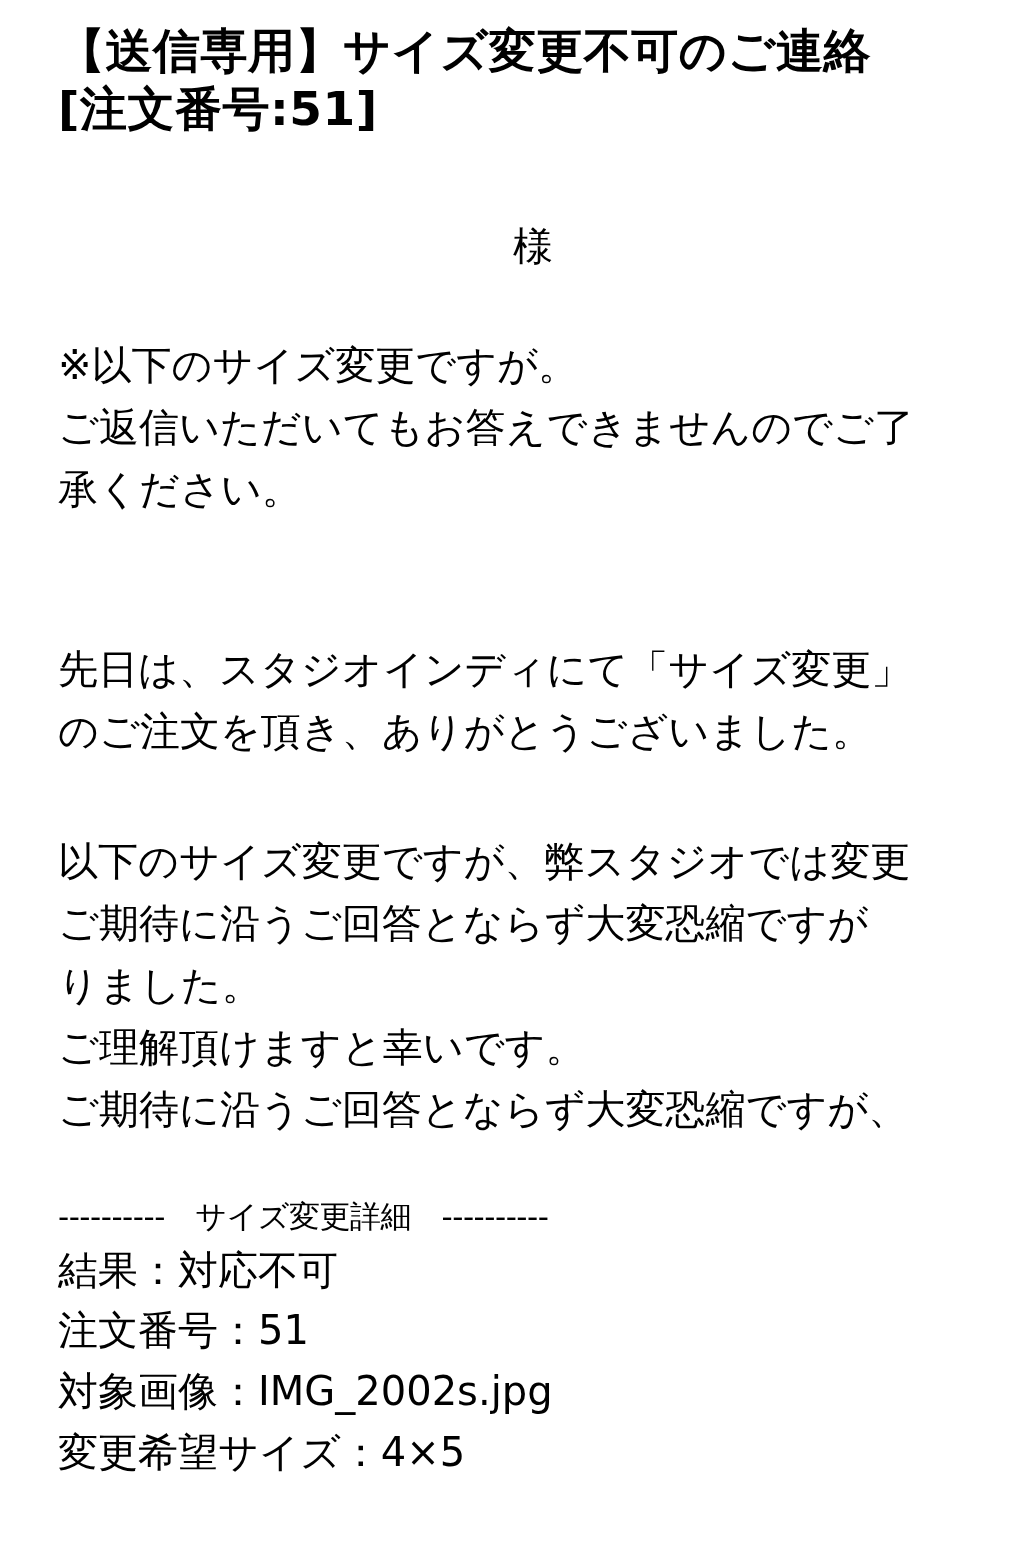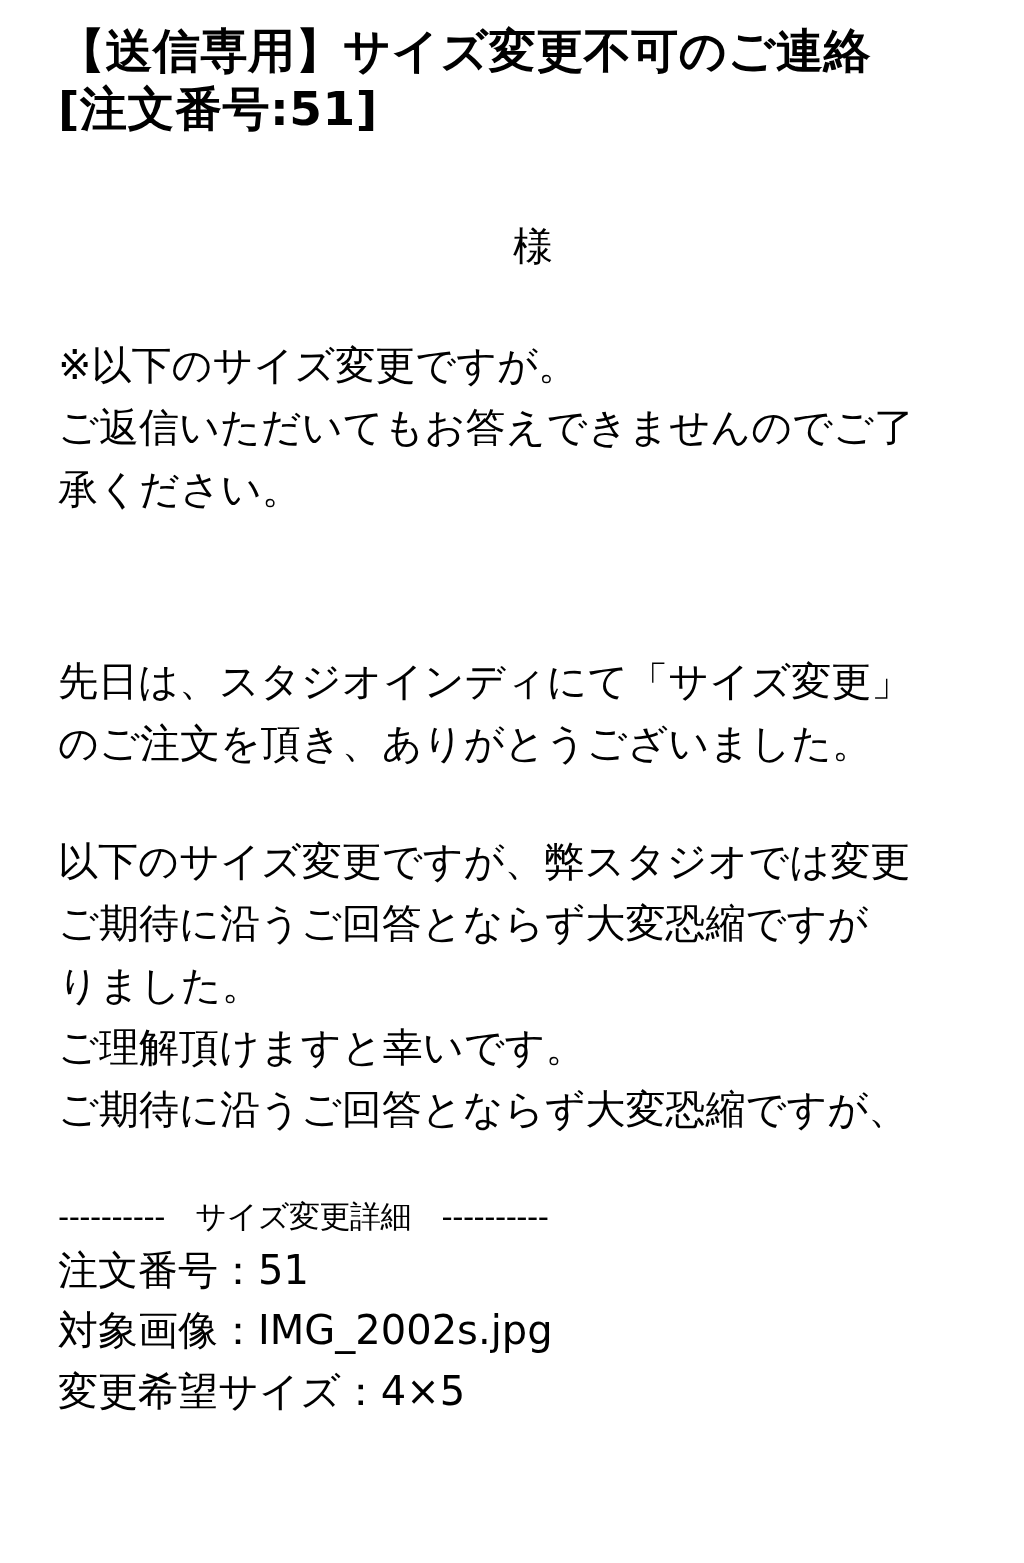--- a/index.html
+++ b/index.html
@@ -77,40 +77,43 @@
   <div class="salutation">様</div>
 
   <div class="body-block">
     <p>※以下のサイズ変更ですが。</p>
     <p>ご返信いただいてもお答えできませんのでご了</p>
     <p>承ください。</p>
   </div>
 
   <div class="gap-lg"></div>
 
-  <div class="body-block" style="margin-top:12px">
+  <div class="body-block" style="margin-top:0">
     <p>先日は、スタジオインディにて「サイズ変更」</p>
     <p>のご注文を頂き、ありがとうございました。</p>
   </div>
 
   <div class="gap-md"></div>
 
-  <div class="body-block" style="margin-top:4px">
+  <div class="body-block" style="margin-top:16px">
     <p>以下のサイズ変更ですが、弊スタジオでは変更</p>
     <p>ご期待に沿うご回答とならず大変恐縮ですが</p>
     <p>りました。</p>
     <p>ご理解頂けますと幸いです。</p>
     <p>ご期待に沿うご回答とならず大変恐縮ですが、</p>
   </div>
 
   <div class="gap-md"></div>
 
   <div class="details-head">----------　サイズ変更詳細　----------</div>
 
   <div class="details-list">
+    <div class="detail-line">
+      <span class="label">結果：</span><span class="value">対応不可</span>
+    </div>
     <div class="detail-line">
       <span class="label">注文番号：</span><span class="value">51</span>
     </div>
     <div class="detail-line">
       <span class="label">対象画像：</span><span class="value">IMG_2002s.jpg</span>
     </div>
     <div class="detail-line">
       <span class="label">変更希望サイズ：</span><span class="value">4×5</span>
     </div>
   </div>

